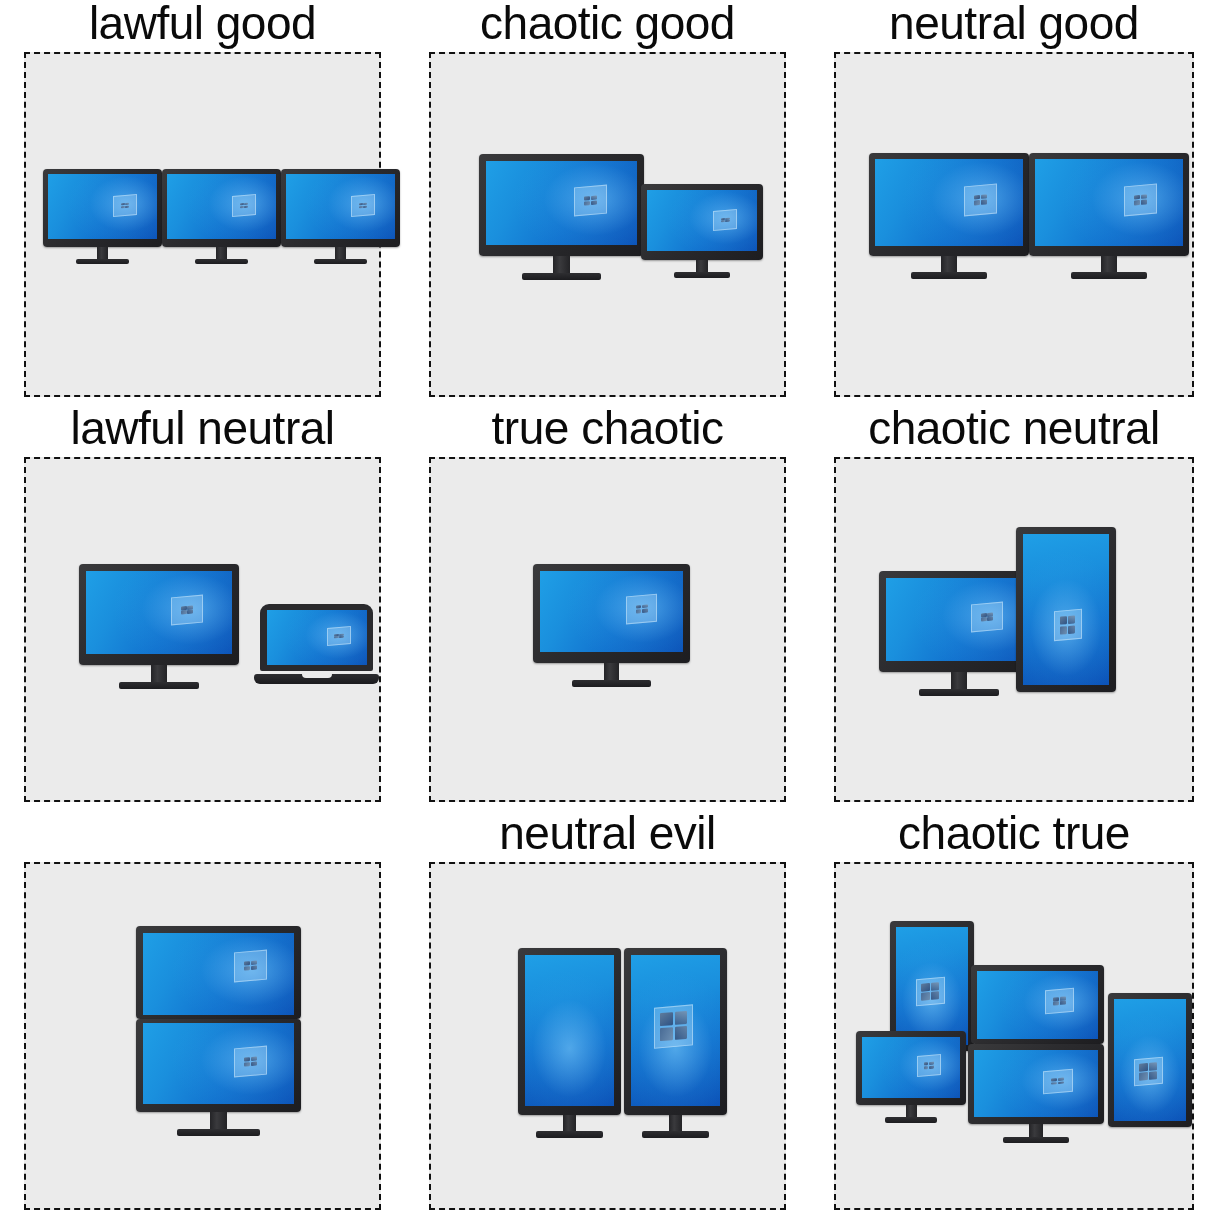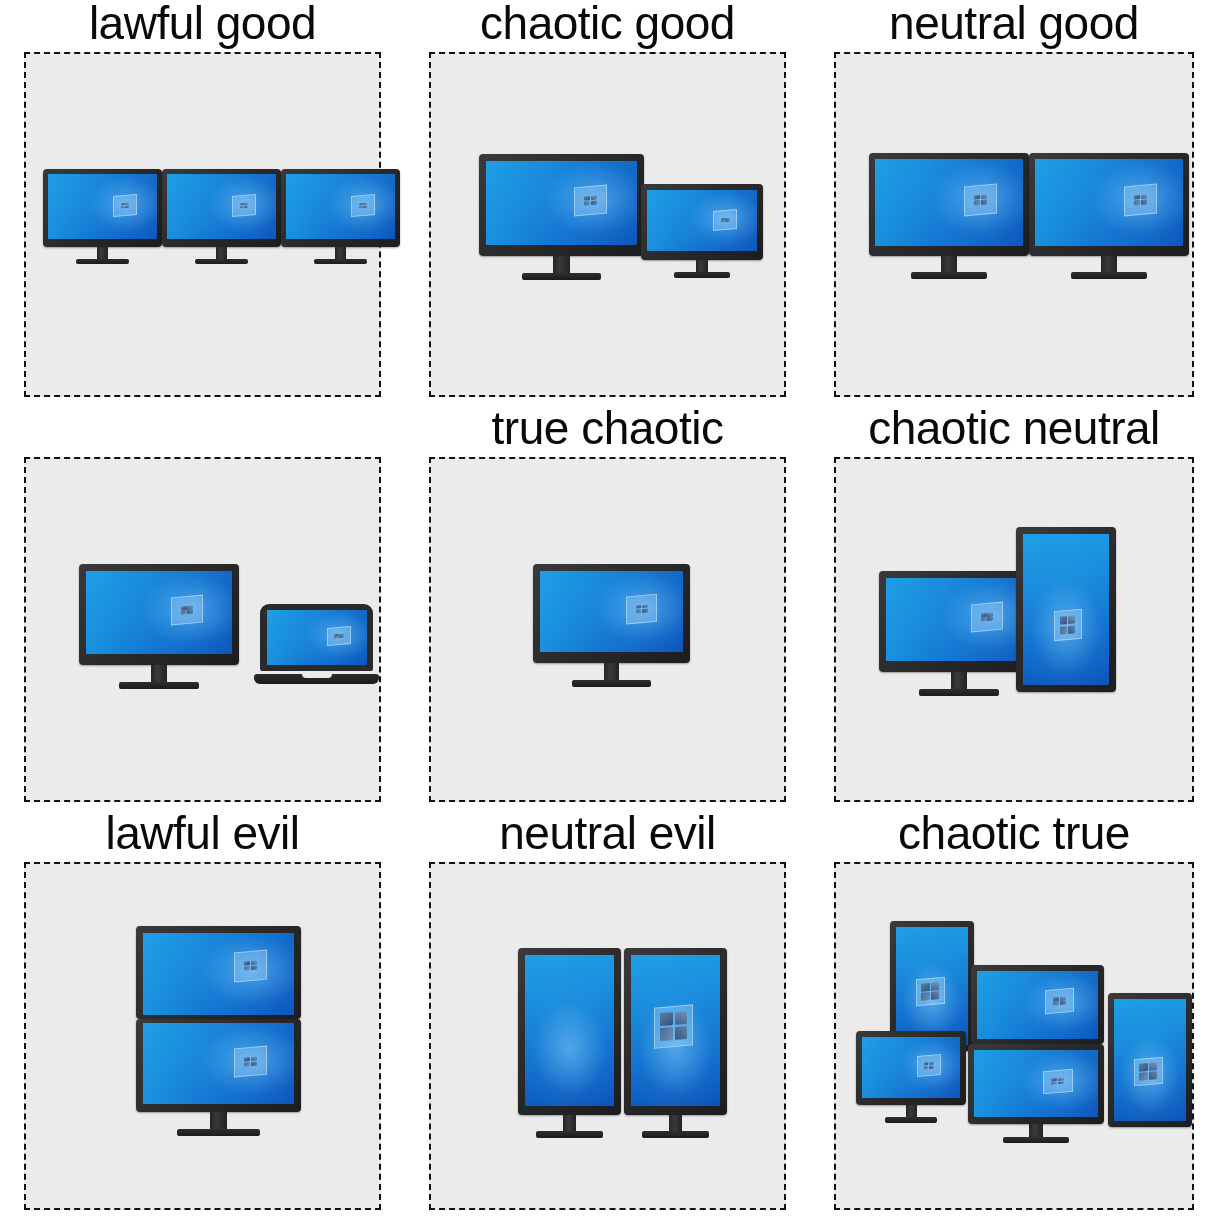--- a/index.html
+++ b/index.html
@@ -272,20 +272,21 @@
           </div>
           <div class="neck" style="left:45%; width:10%; top:103px; height:18px;"></div>
           <div class="base" style="left:26%; width:48%; top:119px; height:7px;"></div>
         </div>
 
       </div>
     </div>
   </div>
 
   <div class="cell">
+    <div class="cell-title">lawful neutral</div>
     <div class="panel">
       <div class="stage">
 
         <div class="mon" style="left:53px; top:105px; width:160px; height:101px;">
           <div class="bezel"></div>
           <div class="screen" style="left:7px; top:7px; right:7px; bottom:11px;">
             <div class="wmark" style="left:58%; top:30%; width:22%; height:34%;">
                 <span></span>
                 <span></span>
                 <span></span>
@@ -367,21 +368,20 @@
                 <span></span>
               </div>
           </div>
         </div>
 
       </div>
     </div>
   </div>
 
   <div class="cell">
-    <div class="cell-title">lawful evil</div>
     <div class="panel">
       <div class="stage">
 
         <div class="mon" style="left:110px; top:62px; width:165px; height:93px;">
           <div class="bezel"></div>
           <div class="screen" style="left:7px; top:7px; right:7px; bottom:4px;">
             <div class="wmark" style="left:60%; top:22%; width:22%; height:36%;">
                 <span></span>
                 <span></span>
                 <span></span>

